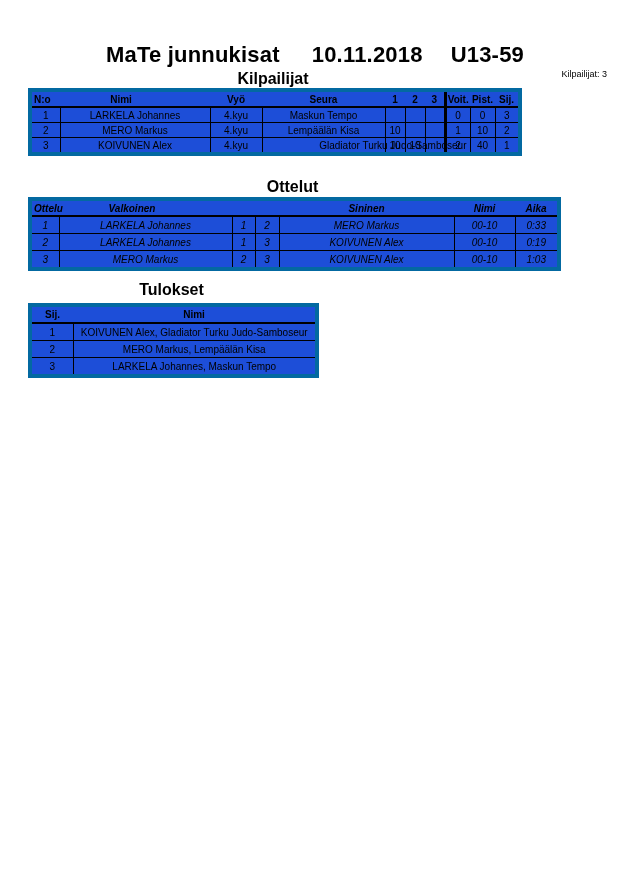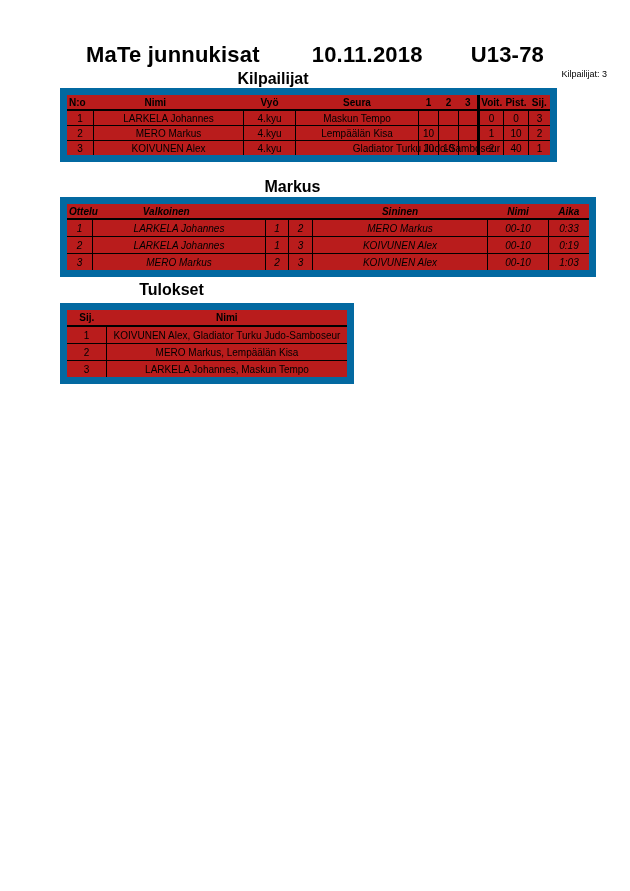--- a/index.html
+++ b/index.html
@@ -22,21 +22,20 @@
     top: 42px;
     left: 0;
     width: 630px;
     display: flex;
     justify-content: center;
     align-items: baseline;
     font-weight: bold;
     font-size: 22px;
     letter-spacing: 0.2px;
     white-space: nowrap;
-    gap: 20px;
   }
   #title .gap1 { margin-left: 32px; }
   #title .gap2 { margin-left: 28px; }
 
   .section-title {
     font-weight: bold;
     font-size: 16px;
     text-align: center;
     white-space: nowrap;
   }
@@ -51,23 +50,22 @@
     white-space: nowrap;
     margin-left: 32px;
   }
 
   
   table.doc {
     position: absolute;
     border-collapse: collapse;
     table-layout: fixed;
     font-size: 10px;
-    background: #b91c1c;
-    border: 7px solid #0369a1;
-    margin-left: 32px;
+    background: #1d4ed8;
+    border: 4px solid #0369a1;
   }
   #t1 { left: 28px; top: 88px;  width: 490px; }
   #t2 { left: 28px; top: 197px; width: 529px; font-style: italic; }
   #t3 { left: 28px; top: 303px; width: 287px; }
 
   table.doc th {
     font-weight: bold;
     font-size: 10px;
     border: none;
     border-bottom: 2px solid #000;
@@ -114,21 +112,21 @@
     padding-left: 4px;
     width: 200px;
   }
 </style>
 </head>
 <body>
 
 <div class="abs" id="title">
   <span>MaTe junnukisat</span>
   <span class="gap1">10.11.2018</span>
-  <span class="gap2">U13-78</span>
+  <span class="gap2">U13-59</span>
 </div>
 
 <div class="abs section-title" id="kilpailijat-title">Kilpailijat</div>
 
 <div class="abs" id="count-label">Kilpailijat: 3</div>
 
 <table class="doc" id="t1">
   <colgroup>
     <col style="width:30px">
       <col style="width:150px">
@@ -190,21 +188,21 @@
     <td>10</td>
     <td>10</td>
     <td></td>
     <td class="group-l">2</td>
     <td>40</td>
     <td>1</td>
   </tr>
 </tbody>
   </table>
 
-<div class="abs section-title" id="ottelut-title">Markus</div>
+<div class="abs section-title" id="ottelut-title">Ottelut</div>
 
 <table class="doc" id="t2">
   <colgroup>
     <col style="width:29px">
       <col style="width:173px">
       <col style="width:23px">
       <col style="width:24px">
     <col style="width:175px">
       <col style="width:61px">
       <col style="width:44px">

